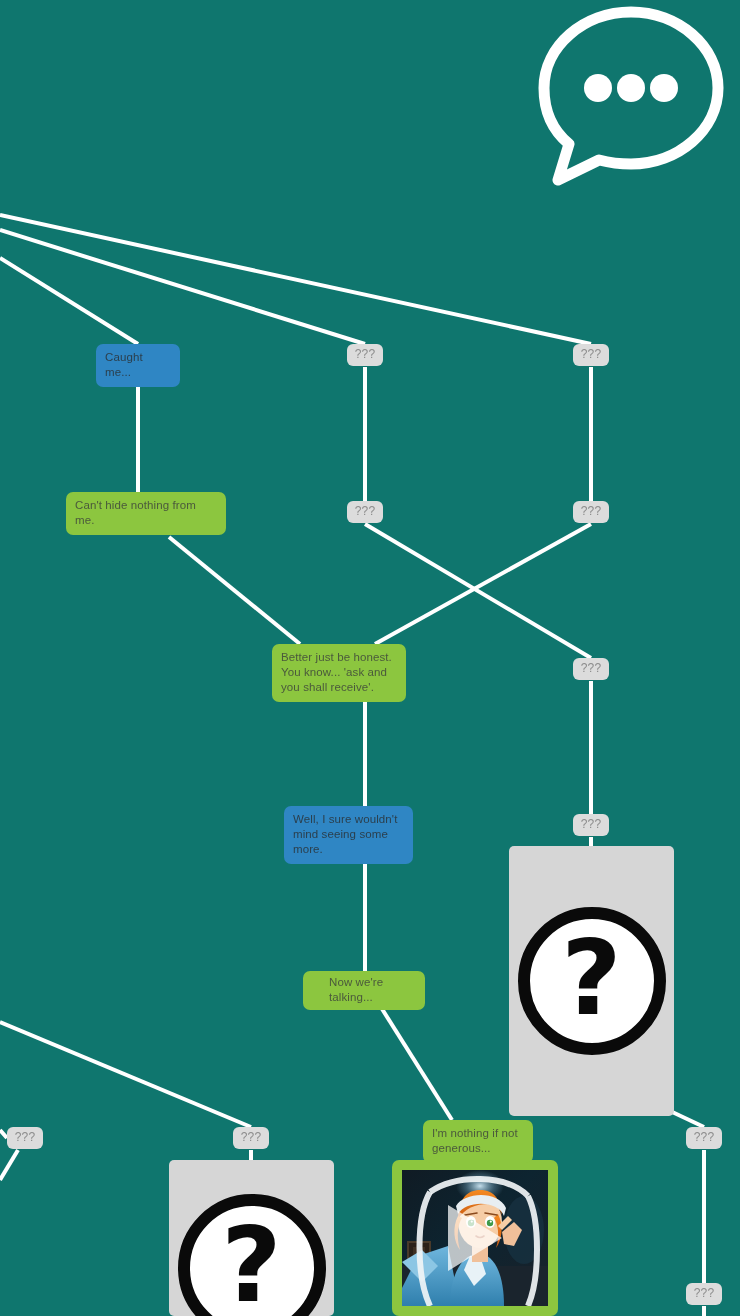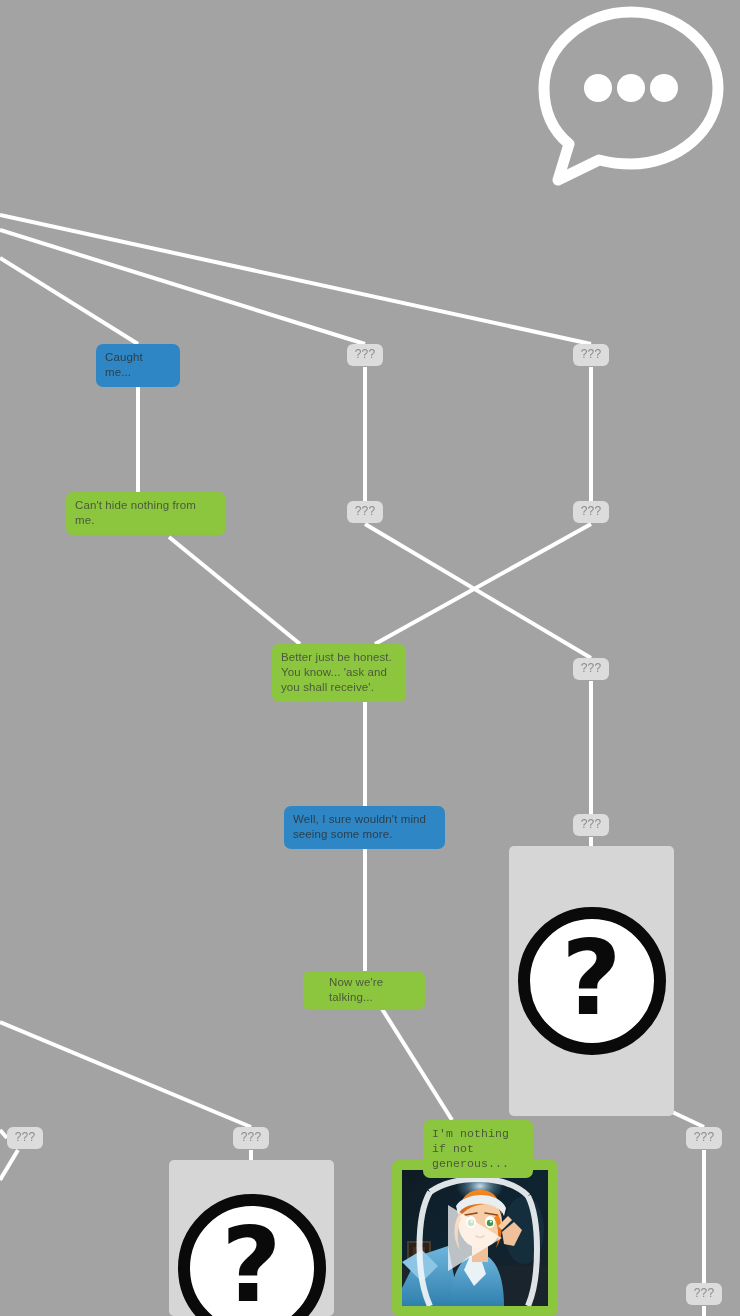--- a/index.html
+++ b/index.html
@@ -14,21 +14,21 @@
     position: relative;
     overflow: hidden;
     font-family: "Liberation Sans", sans-serif;
     -webkit-font-smoothing: antialiased;
   }
   #stage {
     position: absolute;
     left: 0; top: 0;
     width: 740px;
     height: 1316px;
-    background: #a3a3a3;
+    background: #0f766e;
   }
   #edges {
     position: absolute;
     left: 0; top: 0;
     width: 740px;
     height: 1316px;
     z-index: 1;
     pointer-events: none;
   }
 
@@ -200,21 +200,21 @@
   </div>
 
   <div class="node" style="left:272px; top:644px; width:134px;">
     <div class="bubble green">Better just be honest. You know... 'ask and you shall receive'.</div>
   </div>
 
   <div class="node" style="left:573px; top:658px; width:36px;">
     <div class="bubble unknown">???</div>
   </div>
 
-  <div class="node" style="left:284px; top:806px; width:161px;">
+  <div class="node" style="left:284px; top:806px; width:129px;">
     <div class="bubble blue">Well, I sure wouldn't mind seeing some more.</div>
   </div>
 
   <div class="node" style="left:573px; top:814px; width:36px;">
     <div class="bubble unknown">???</div>
   </div>
 
   <div class="node" style="left:509px; top:846px; width:165px; height:270px; z-index:2;">
     <div class="media-card" style="width:165px; height:270px;">
       <div class="qmark-wrap">
@@ -304,21 +304,21 @@
           <path d="M96 56 L106 46 L110 50 L100 60 Z" fill="#f6cda6"></path>
           <path d="M28 22 C54 4 104 4 126 26" stroke="#f0f4f6" stroke-width="6" fill="none" opacity="0.92"></path>
           <path d="M28 22 C14 46 14 106 28 136" stroke="#f0f4f6" stroke-width="6" fill="none" opacity="0.92"></path>
           <path d="M126 26 C138 50 138 108 126 136" stroke="#f0f4f6" stroke-width="6" fill="none" opacity="0.92"></path>
         </svg>
         <div class="play-tri"></div>
       </div>
     </div>
   </div>
 
-  <div class="node" style="left:423px; top:1120px; width:110px; z-index:4;font-family:Liberation Mono, monospace;">
+  <div class="node" style="left:423px; top:1120px; width:110px; z-index:4;">
     <div class="bubble green">I'm nothing if not generous...</div>
   </div>
 
   <div class="node" style="left:686px; top:1283px; width:36px;">
     <div class="bubble unknown">???</div>
   </div>
 
 </div>
 
 </body></html>

